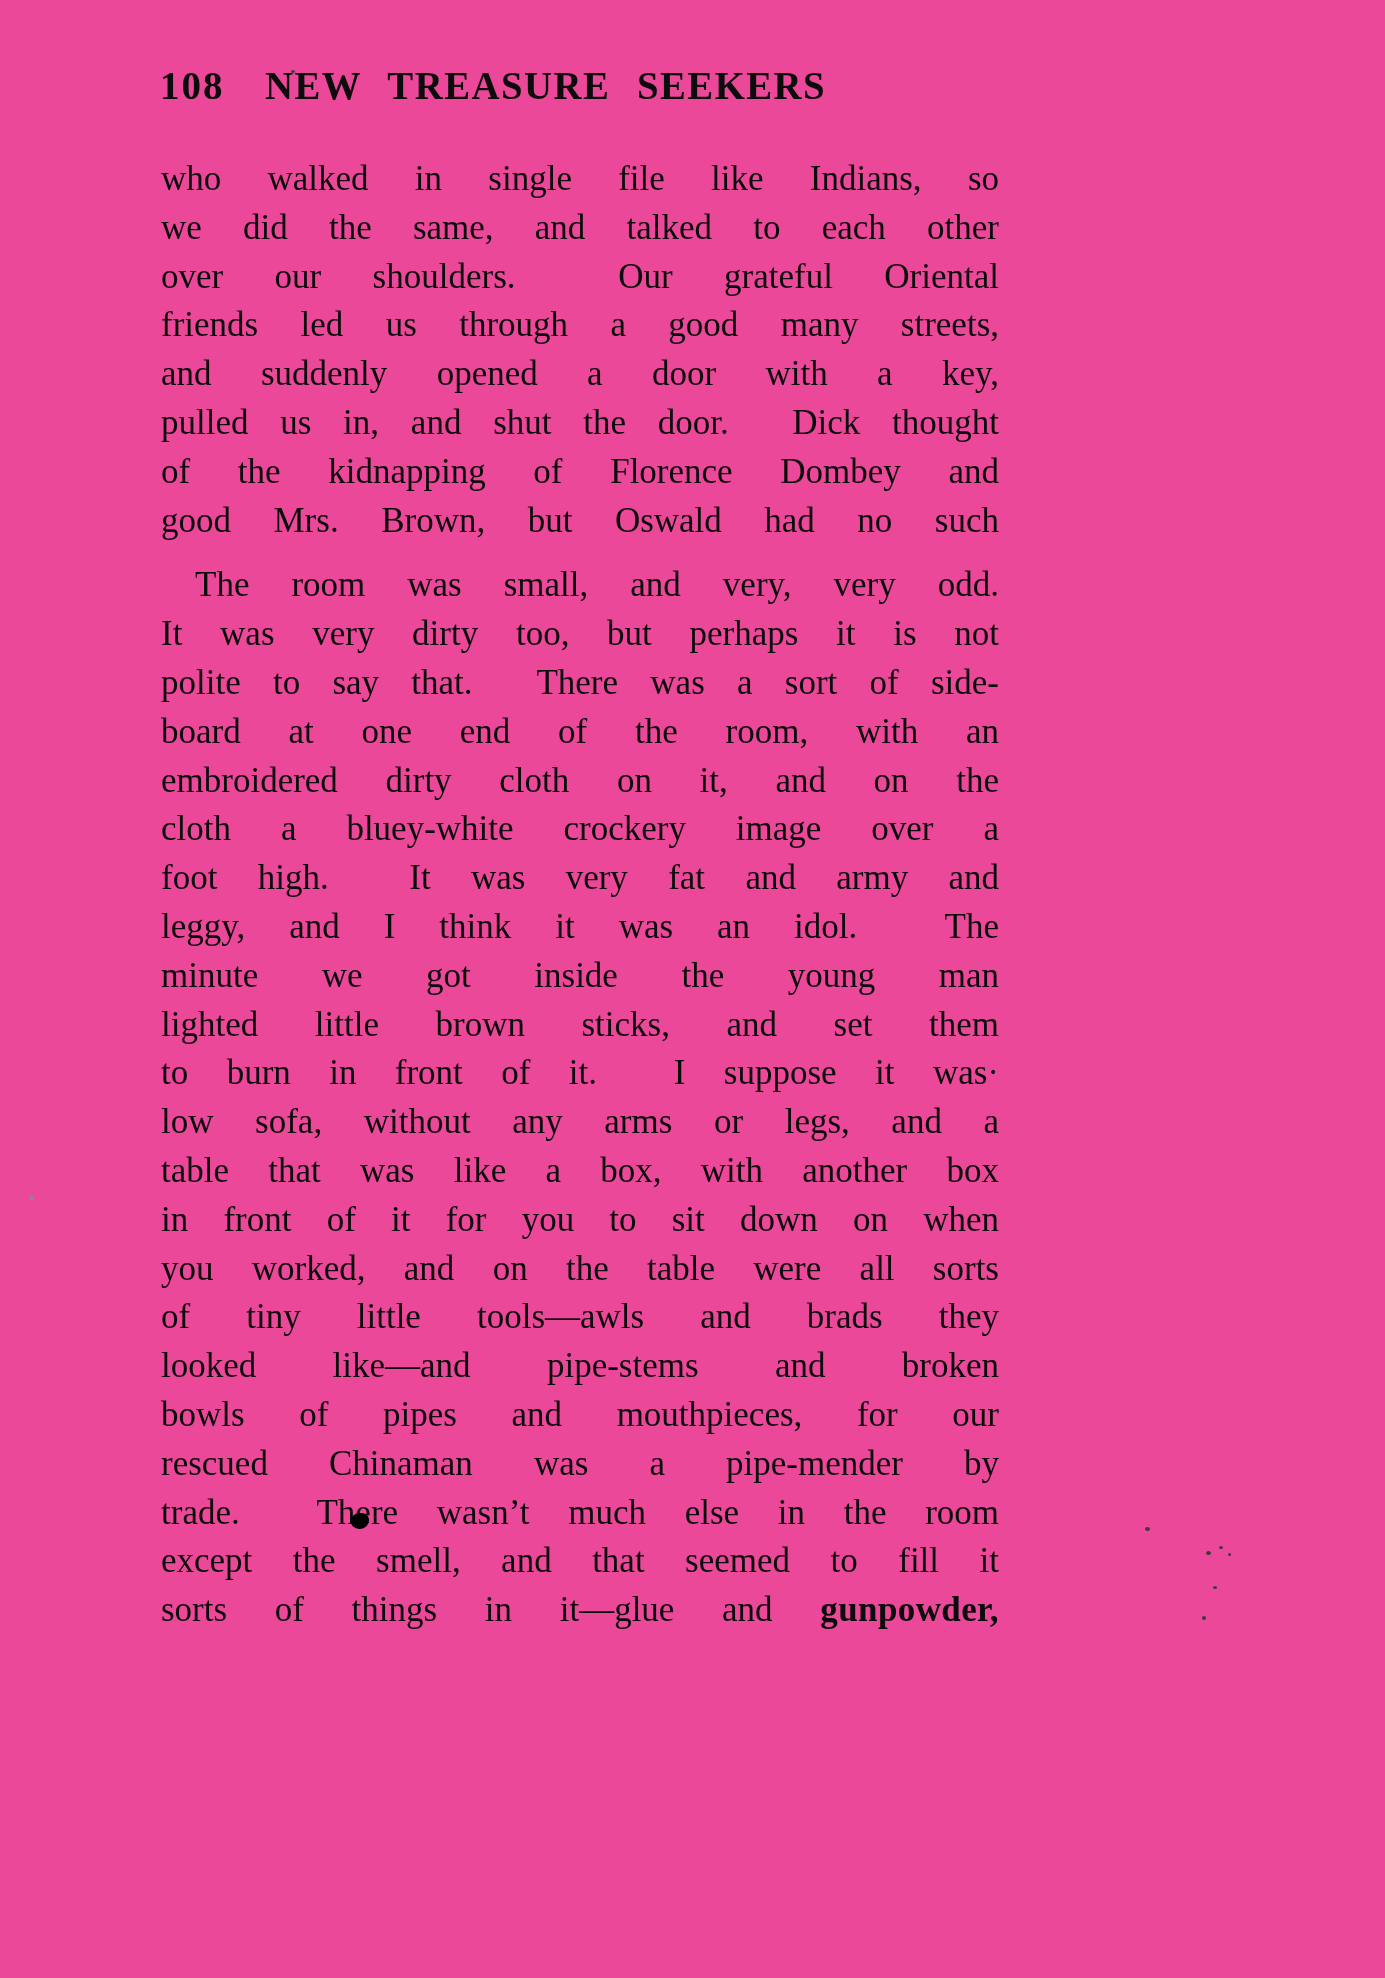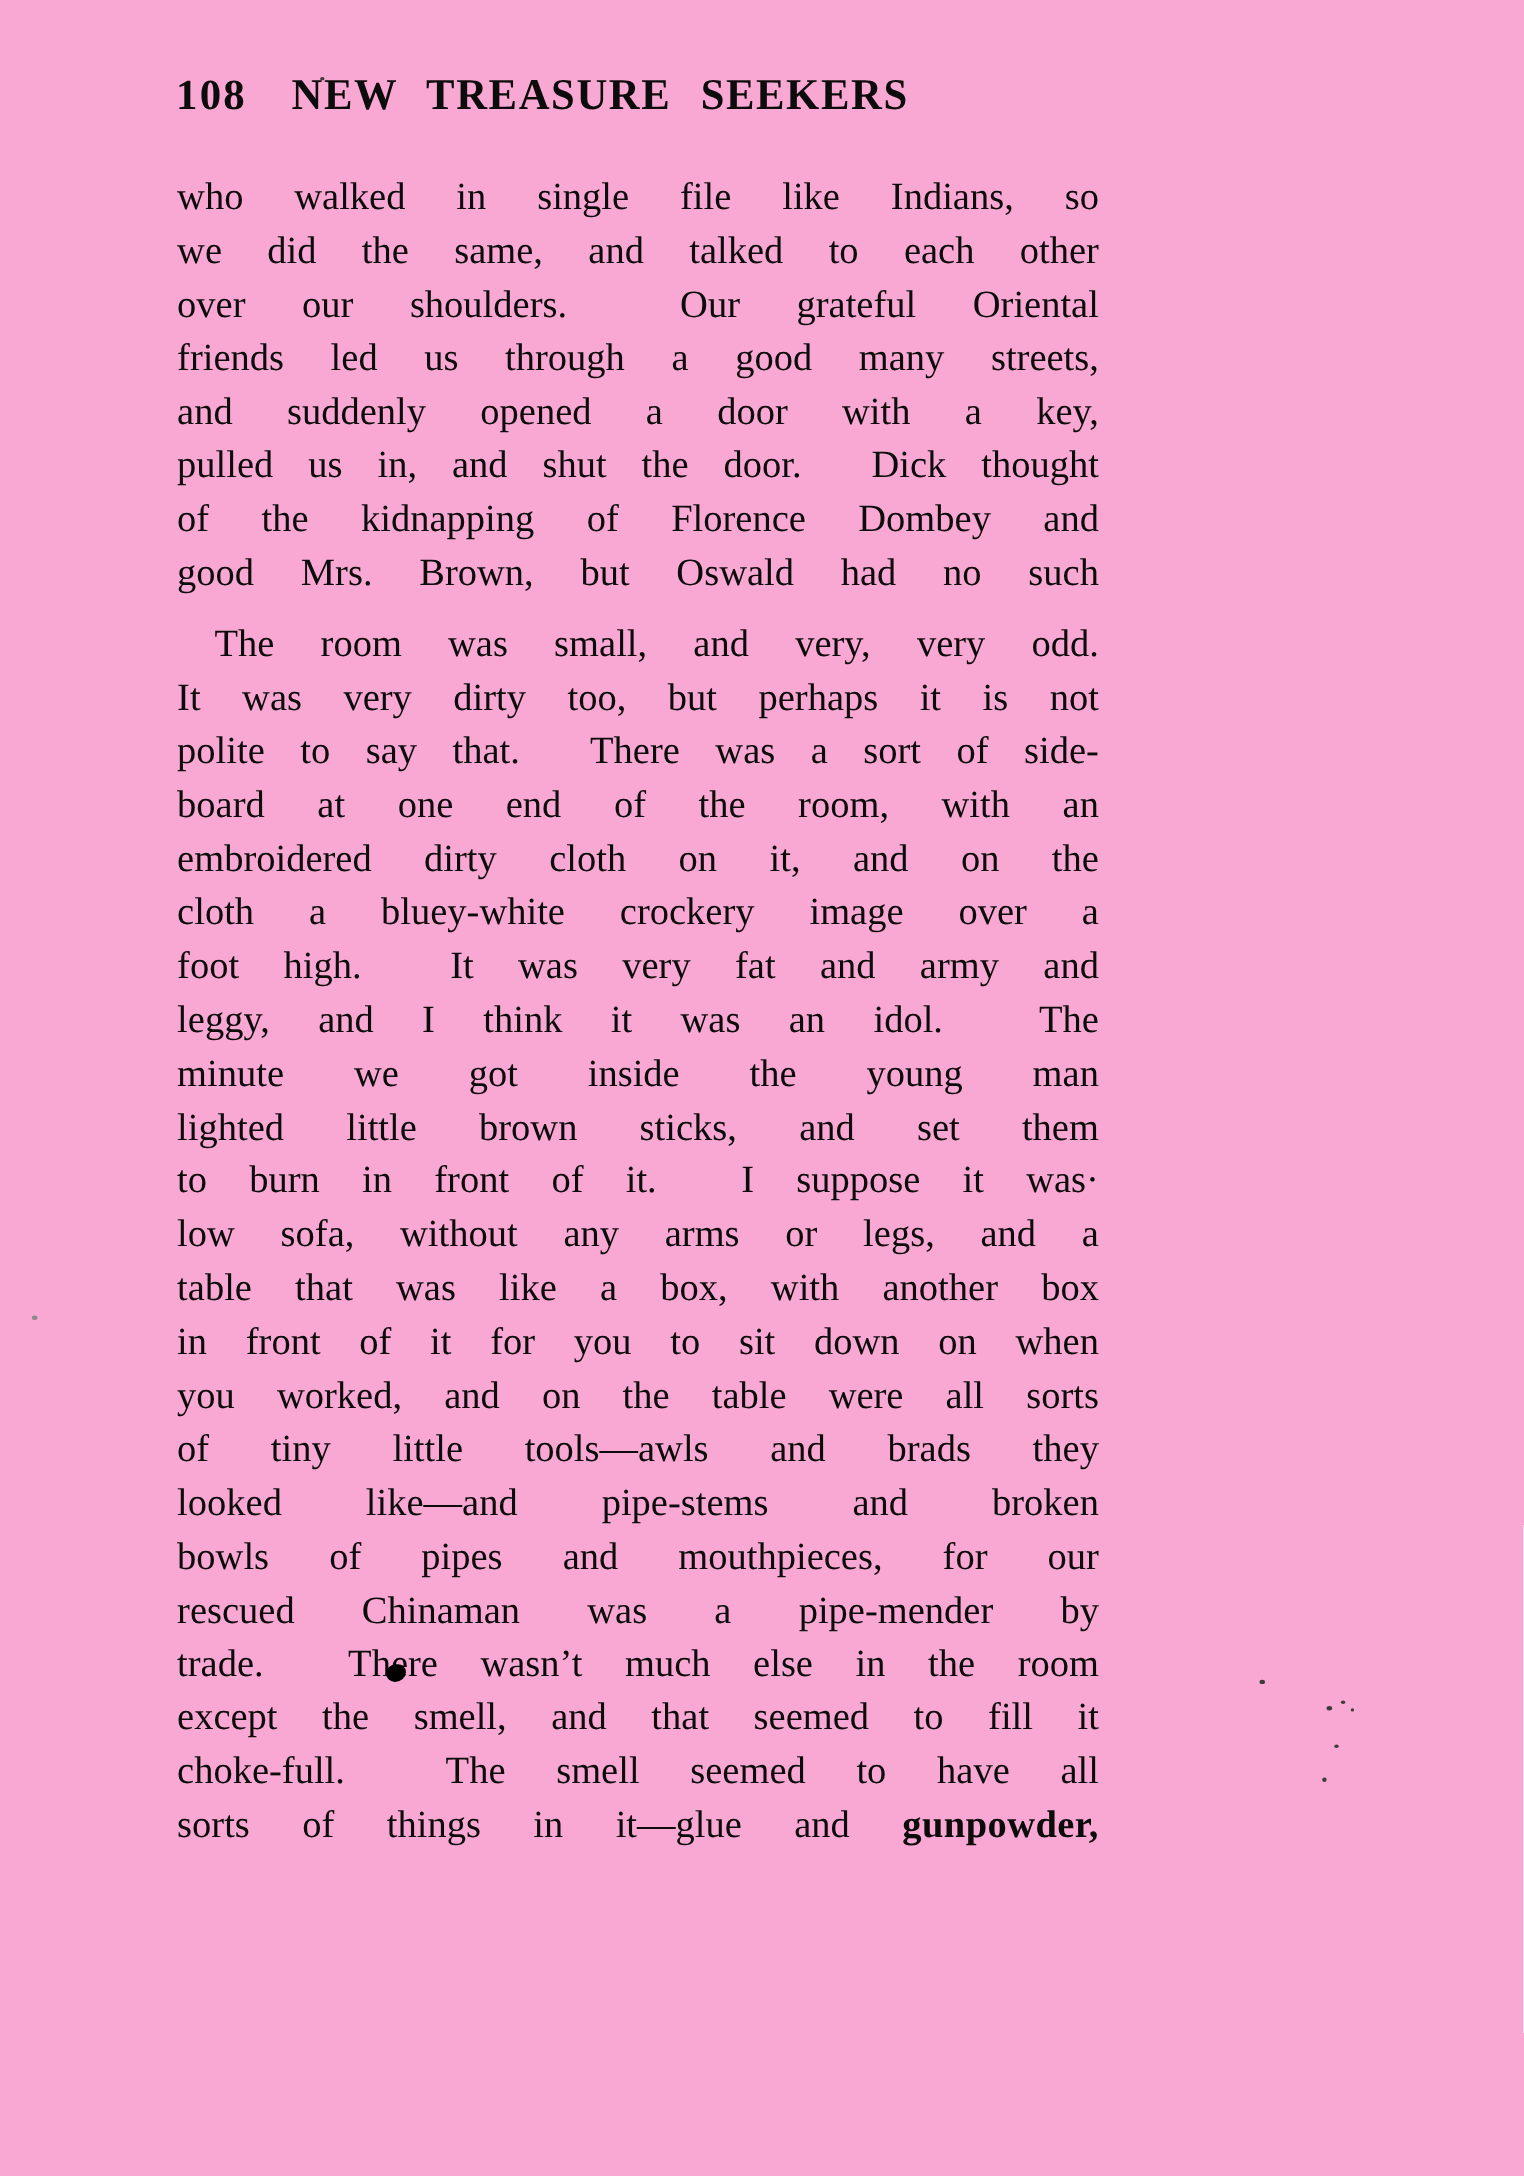--- a/index.html
+++ b/index.html
@@ -4,21 +4,21 @@
 <style>
   html, body {
     margin: 0;
     padding: 0;
     background: #ffffff;
   }
   .page {
     position: relative;
     width: 1385px;
     height: 1978px;
-    background: #f9a8d4;
+    background: #ec4899;
     color: #0c0c0c;
     font-family: "Liberation Serif", "DejaVu Serif", serif;
     overflow: hidden;
   }
   .running-header {
     position: absolute;
     top: 62px;
     left: 160px;
     width: 870px;
     display: flex;
@@ -110,21 +110,20 @@
         <div class="line"><span>low sofa, without any arms or legs, and a</span></div>
         <div class="line"><span>table that was like a box, with another box</span></div>
         <div class="line"><span>in front of it for you to sit down on when</span></div>
         <div class="line"><span>you worked, and on the table were all sorts</span></div>
         <div class="line"><span>of tiny little tools—awls and brads they</span></div>
         <div class="line"><span>looked like—and pipe-stems and broken</span></div>
         <div class="line"><span>bowls of pipes and mouthpieces, for our</span></div>
         <div class="line"><span>rescued Chinaman was a pipe-mender by</span></div>
         <div class="line"><span>trade.&nbsp; Th</span><span class="blot">e</span><span>re wasn’t much else in the room</span></div>
         <div class="line"><span>except the smell, and that seemed to fill it</span></div>
-        <div class="line"><span>choke-full.&nbsp; The smell seemed to have all</span></div>
         <div class="line"><span>sorts of things in it—glue and </span><span class="bold">gunpowder,</span></div>
       </div>
     </div>
 
   <div class="speck" style="left:291px; top:70px; width:4px; height:3px;"></div>
   <div class="speck" style="left:29px; top:1196px; width:5px; height:4px; background:#8a8a8a;"></div>
   <div class="speck" style="left:1145px; top:1527px; width:5px; height:4px;"></div>
   <div class="speck" style="left:1206px; top:1551px; width:5px; height:4px;"></div>
   <div class="speck" style="left:1219px; top:1546px; width:4px; height:3px;"></div>
   <div class="speck" style="left:1228px; top:1553px; width:3px; height:3px;"></div>

